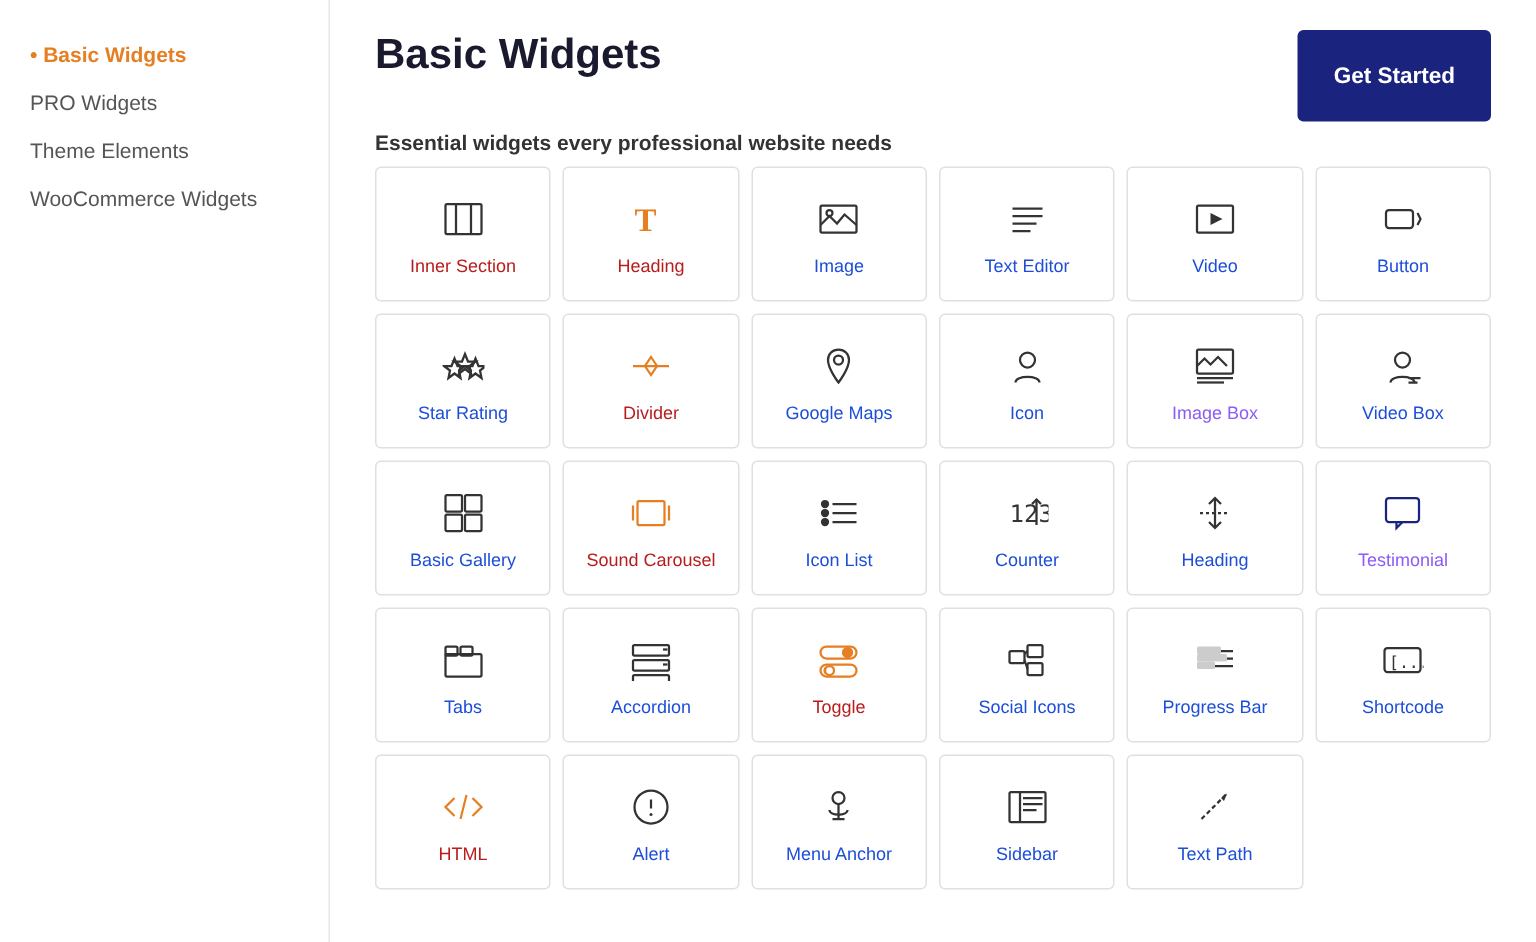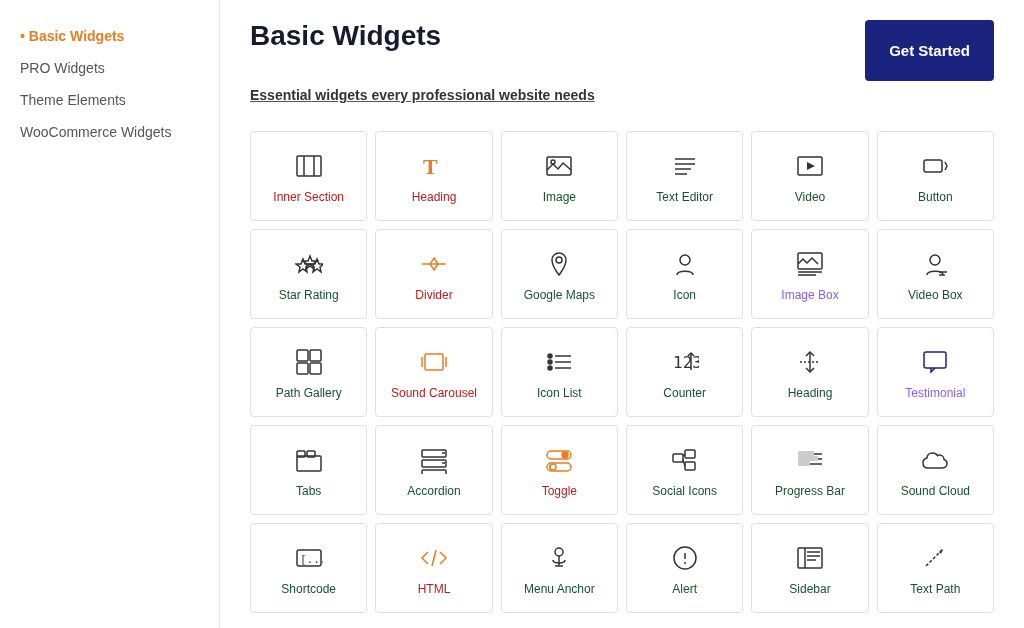--- a/index.html
+++ b/index.html
@@ -51,22 +51,21 @@
       padding: 22px 24px;
       font-size: 15px;
       font-weight: 600;
       border-radius: 4px;
       cursor: pointer;
       white-space: nowrap;
     }
     .main-subtitle {
       font-size: 14px;
       color: #555;
-      margin-bottom: 28px;
-      text-decoration: underline;
+      margin-bottom: 8px;
     }
     .main-subtitle span {
       font-weight: 600;
       color: #333;
     }
 
     
     .widget-grid {
       display: grid;
       grid-template-columns: repeat(6, 1fr);
@@ -89,21 +88,21 @@
       margin-bottom: 8px;
       color: #333;
       line-height: 1;
       display: flex;
       align-items: center;
       justify-content: center;
       height: 32px;
     }
     .widget-label {
       font-size: 12px;
-      color: #14532d;
+      color: #1d4ed8;
       text-align: center;
       line-height: 1.3;
     }
     .widget-label.orange { color: #b91c1c; }
     .widget-label.blue { color: #8b5cf6; }
 
     
     svg { width: 28px; height: 28px; stroke: #333; fill: none; stroke-width: 1.5; }
   </style>
 </head>
@@ -257,21 +256,21 @@
 
     <div class="widget-card">
       <div class="widget-icon">
         <svg viewBox="0 0 28 28">
             <rect x="2" y="2" width="11" height="11" rx="1"></rect>
             <rect x="15" y="2" width="11" height="11" rx="1"></rect>
             <rect x="2" y="15" width="11" height="11" rx="1"></rect>
             <rect x="15" y="15" width="11" height="11" rx="1"></rect>
           </svg>
       </div>
-      <span class="widget-label">Path Gallery</span>
+      <span class="widget-label">Basic Gallery</span>
     </div>
 
     <div class="widget-card">
       <div class="widget-icon">
         <svg viewBox="0 0 28 28" style="stroke:#e67e22">
             <rect x="5" y="6" width="18" height="16" rx="1"></rect>
             <line x1="2" y1="9" x2="2" y2="19"></line>
             <line x1="26" y1="9" x2="26" y2="19"></line>
           </svg>
       </div>
@@ -383,28 +382,20 @@
             <line x1="2" y1="13" x2="26" y2="13"></line>
             <line x1="2" y1="18" x2="26" y2="18"></line>
             <rect x="2" y="5" width="16" height="5" rx="1" fill="#ccc" stroke="none"></rect>
             <rect x="2" y="10" width="20" height="5" rx="1" fill="#ccc" stroke="none"></rect>
             <rect x="2" y="15" width="12" height="5" rx="1" fill="#ccc" stroke="none"></rect>
           </svg>
       </div>
       <span class="widget-label">Progress Bar</span>
     </div>
 
-    <div class="widget-card">
-      <div class="widget-icon">
-        <svg viewBox="0 0 28 28">
-            <path d="M7,22 C4,22 2,20 2,17 C2,14.5 3.5,12.5 6,12 C6,9 8.5,7 11.5,7 C13.5,7 15.5,8 16.5,9.5 C17,9 18,9 18.5,9 C21,9 23,11 23,13.5 C25,14 26,15.5 26,17.5 C26,20 24,22 21,22 Z"></path>
-          </svg>
-      </div>
-      <span class="widget-label">Sound Cloud</span>
-    </div>
 
     <div class="widget-card">
       <div class="widget-icon">
         <svg viewBox="0 0 28 28">
             <rect x="2" y="6" width="24" height="16" rx="2"></rect>
             <text x="5" y="19" font-size="11" fill="#333" stroke="none" font-family="monospace">[...]</text>
           </svg>
       </div>
       <span class="widget-label">Shortcode</span>
     </div>
@@ -416,38 +407,38 @@
             <polyline points="20,8 26,14 20,20" fill="none"></polyline>
             <line x1="16" y1="6" x2="12" y2="22"></line>
           </svg>
       </div>
       <span class="widget-label orange">HTML</span>
     </div>
 
     <div class="widget-card">
       <div class="widget-icon">
         <svg viewBox="0 0 28 28">
+            <circle cx="14" cy="14" r="11"></circle>
+            <line x1="14" y1="9" x2="14" y2="15"></line>
+            <circle cx="14" cy="19" r="1" fill="#333" stroke="none"></circle>
+          </svg>
+      </div>
+      <span class="widget-label">Alert</span>
+    </div>
+
+    <div class="widget-card">
+      <div class="widget-icon">
+        <svg viewBox="0 0 28 28">
             <circle cx="14" cy="8" r="4"></circle>
             <path d="M14,12 L14,22"></path>
             <path d="M8,16 C8,20 20,20 20,16"></path>
             <path d="M10,22 L14,22 L18,22"></path>
           </svg>
       </div>
       <span class="widget-label">Menu Anchor</span>
-    </div>
-
-    <div class="widget-card">
-      <div class="widget-icon">
-        <svg viewBox="0 0 28 28">
-            <circle cx="14" cy="14" r="11"></circle>
-            <line x1="14" y1="9" x2="14" y2="15"></line>
-            <circle cx="14" cy="19" r="1" fill="#333" stroke="none"></circle>
-          </svg>
-      </div>
-      <span class="widget-label">Alert</span>
     </div>
 
     <div class="widget-card">
       <div class="widget-icon">
         <svg viewBox="0 0 28 28">
             <rect x="2" y="4" width="24" height="20" rx="1"></rect>
             <line x1="9" y1="4" x2="9" y2="24"></line>
             <line x1="11" y1="8" x2="24" y2="8"></line>
             <line x1="11" y1="12" x2="24" y2="12"></line>
             <line x1="11" y1="16" x2="20" y2="16"></line>

